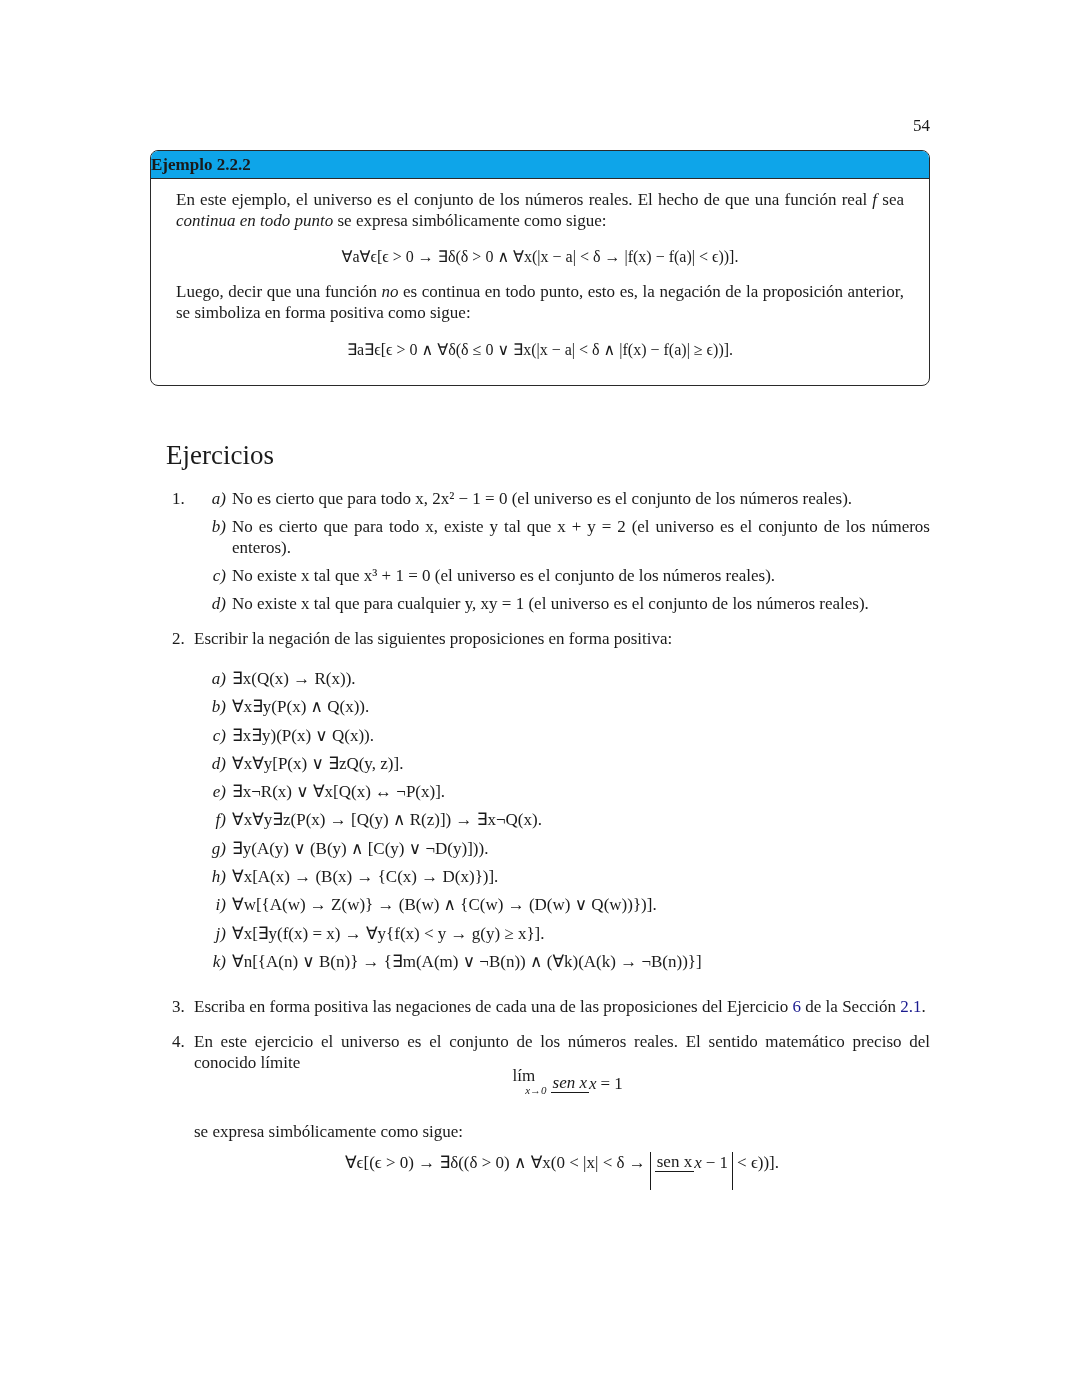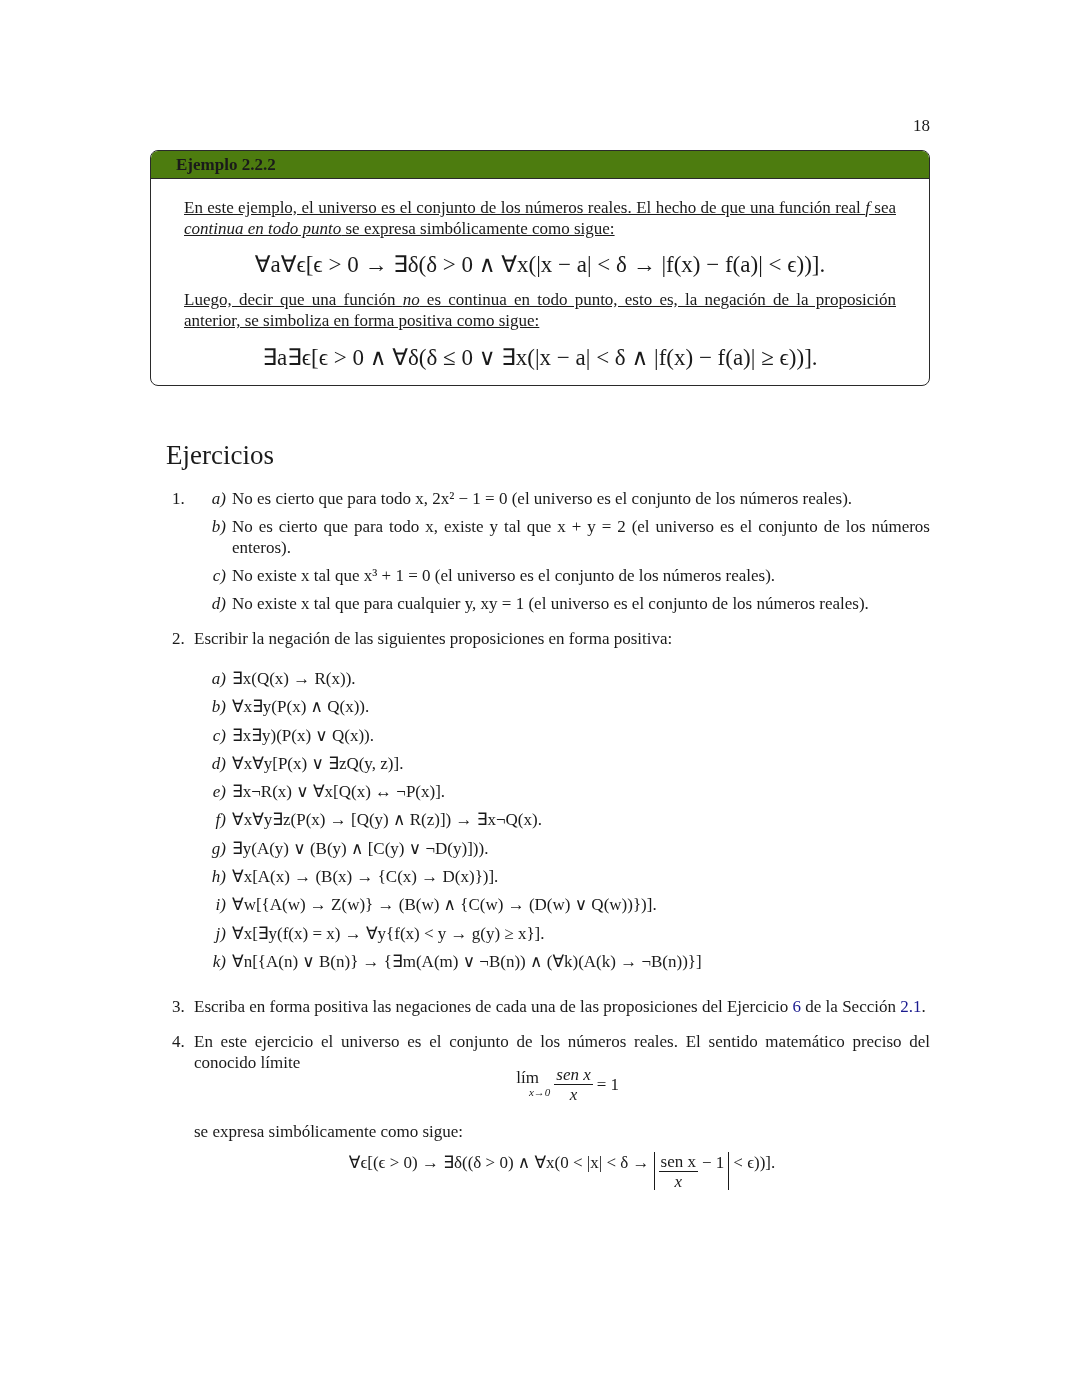--- a/index.html
+++ b/index.html
@@ -11,31 +11,31 @@
   .page-number {
     position: absolute; top: 116px; right: 150px;
     font-size: 17px; font-family: "Liberation Serif", serif;
   }
   .example-box {
     position: absolute; left: 150px; top: 150px; width: 778px; height: 234px;
     border: 1.5px solid #2a2a2a; border-radius: 8px; overflow: hidden;
     background: #fff;
   }
   .example-header {
-    height: 27px; background: #4d7c0f; border-bottom: 1.5px solid #2a2a2a;
-    padding-left: 25px; display: flex; align-items: center;
+    height: 27px; background: #0ea5e9; border-bottom: 1.5px solid #2a2a2a;
+    display: flex; align-items: center;
     font-family: "Liberation Serif", serif; font-weight: bold; font-size: 17px;
   }
   .example-body {
     padding: 10px 25px 0 25px; font-family: "Liberation Serif", serif; font-size: 17px;
     line-height: 21px;
   }
-  .p { margin: 8px; text-align: justify; text-decoration: underline; }
+  .p { margin: 0; text-align: justify; }
   .math-display {
-    text-align: center; font-family: "Liberation Serif", serif; font-size: 23px;
+    text-align: center; font-family: "Liberation Serif", serif; font-size: 16px;
     font-style: normal;
   }
   i, .it { font-style: italic; }
   .section-title {
     position: absolute; left: 150px; top: 424px;
     font-family: "Liberation Serif", serif; font-size: 27px; font-weight: normal;
   }
   .exercises {
     position: absolute; left: 150px; top: 474px; width: 780px;
     font-family: "Liberation Serif", serif; font-size: 17px; line-height: 21px;
@@ -47,30 +47,30 @@
   .sub { position: relative; padding-left: 38px; margin-bottom: 7px; text-align: justify; }
   .sub-label { position: absolute; left: 0; width: 32px; text-align: right; font-style: italic; }
   .sub2 { position: relative; padding-left: 38px; height: 28.3px; line-height: 28px; white-space: nowrap; }
   .ref { color: #1b1b8f; }
   .limit-block { text-align: center; margin: 0 0 6px 0; height: 42px; position: relative; }
   .lim {
     display: inline-flex; align-items: center; gap: 4px; font-family: "Liberation Serif", serif;
   }
   .lim-op { display: inline-flex; flex-direction: column; align-items: center; line-height: 14px; }
   .lim-op .under { font-size: 11px; font-style: italic; margin-left: 24px; }
-  .frac { display: inline-flex; flex-direction: column; align-items: center; vertical-align: middle; line-height: 19px; }
+  .frac { display: inline-flex; flex-direction: row; align-items: center; vertical-align: middle; line-height: 19px; }
   .frac .num { border-bottom: 1px solid #1a1a1a; padding: 0 2px; font-style: italic; }
   .frac .den { font-style: italic; }
   .final-formula { text-align: center; margin-top: 10px; display: flex; justify-content: center; align-items: flex-start; gap: 4px; }
   .absbar { display: inline-block; border-left: 1px solid #1a1a1a; height: 38px; vertical-align: middle; }
 </style>
 </head>
 <body>
 
-<div class="page-number">18</div>
+<div class="page-number">54</div>
 
 <div class="example-box">
   <div class="example-header">Ejemplo 2.2.2</div>
   <div class="example-body">
     <p class="p"><span>En este ejemplo, el universo es el conjunto de los números reales. El hecho de que una función real </span><i>f</i><span> sea </span><i>continua en todo punto</i><span> se expresa simbólicamente como sigue:</span></p>
     <div class="math-display" style="margin:15px 0 14px 0;">∀a∀ϵ[ϵ &gt; 0 → ∃δ(δ &gt; 0 ∧ ∀x(|x − a| &lt; δ → |f(x) − f(a)| &lt; ϵ))].</div>
     <p class="p"><span>Luego, decir que una función </span><i>no</i><span> es continua en todo punto, esto es, la negación de la proposición anterior, se simboliza en forma positiva como sigue:</span></p>
     <div class="math-display" style="margin:16px 0 0 0;">∃a∃ϵ[ϵ &gt; 0 ∧ ∀δ(δ ≤ 0 ∨ ∃x(|x − a| &lt; δ ∧ |f(x) − f(a)| ≥ ϵ))].</div>
   </div>
 </div>

